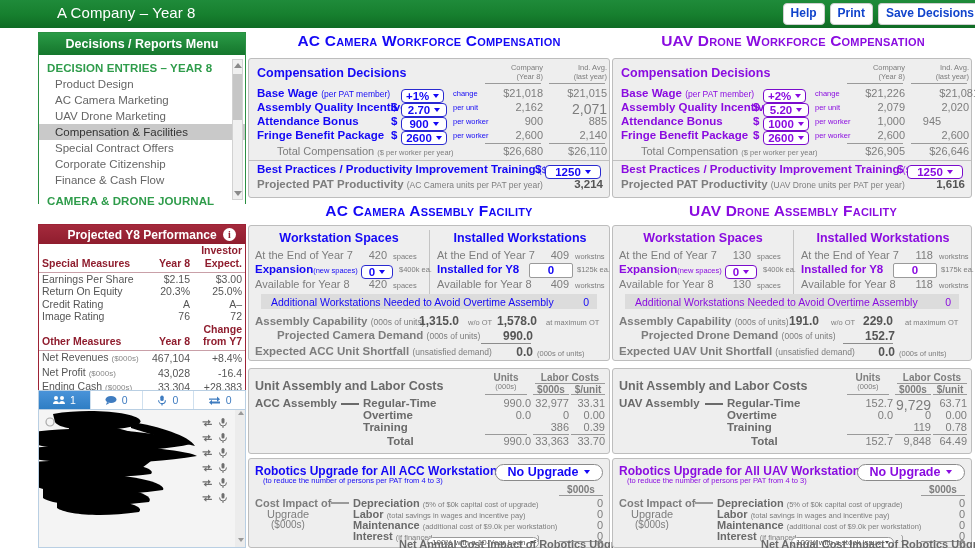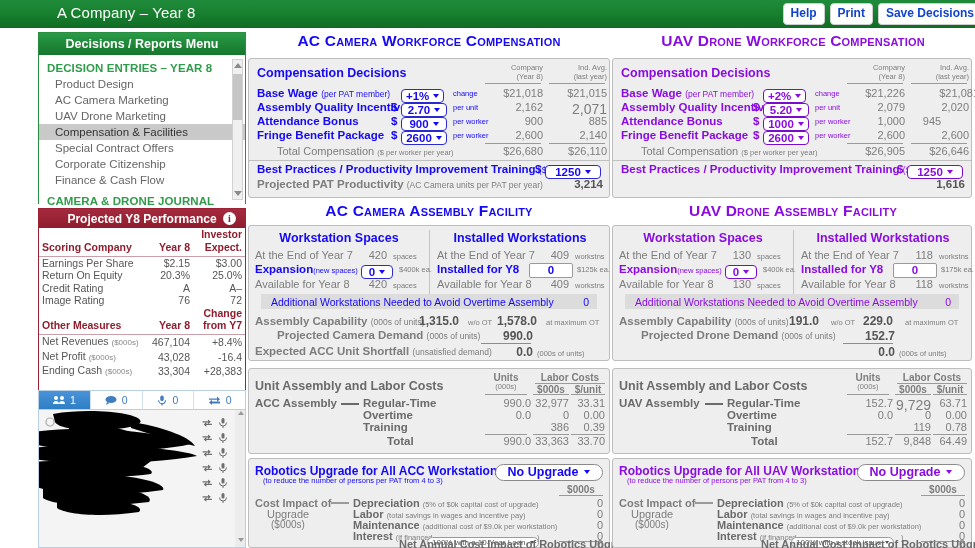--- a/index.html
+++ b/index.html
@@ -53,21 +53,21 @@
     position: absolute; right: 2px; top: 4px; width: 11px; height: 141px;
     background: #f0f0f0; border: 1px solid #d2d2d2;
   }
   .menu-scroll .thumb { position:absolute; left:0; top:14px; width:9px; height:46px; background:#c6c6c6; }
   .sc-arrow { position:absolute; left:1px; width:0;height:0;border-left:4px solid transparent;border-right:4px solid transparent; }
   .sc-up { top:3px; border-bottom:5px solid #8a8a8a; }
   .sc-dn { bottom:3px; border-top:5px solid #8a8a8a; }
 
   
   .perf-panel {
-    position: absolute; left: 38px; top: 208px; width: 208px; height: 218px;
+    position: absolute; left: 38px; top: 224px; width: 208px; height: 218px;
     border: 1px solid #9d2235; background: #fff;
   }
   .perf-head {
     height: 19px; background: linear-gradient(to bottom,#a42a3c 0%,#8f1d2e 100%);
     color: #fff; font-weight: bold; font-size: 12px;
     display:flex; align-items:center; justify-content:center; position:relative;
   }
   .info-ic {
     position:absolute; right:9px; top:3px; width:13px;height:13px;border-radius:50%;
     background:#fff; color:#8f1d2e; font-size:10px; font-weight:bold;
@@ -188,21 +188,21 @@
   </div>
 
   <div class="perf-panel">
     <div class="perf-head">
       <span>Projected Y8 Performance</span>
       <span class="info-ic">i</span>
     </div>
     <table class="perf-table">
       <tbody>
           <tr class="perf-hdr">
-        <td>Scoring Company</td>
+        <td>Special Measures</td>
         <td class="perf-num">Year 8</td>
         <td class="perf-num2 two-line">
           <span>Investor</span><br><span>Expect.</span>
         </td>
       </tr>
       <tr class="perf-sep">
             <td colspan="3"></td>
           </tr>
       <tr>
         <td class="perf-lbl">Earnings Per Share</td>
@@ -689,20 +689,23 @@
       <div class="abs lbl-b purple" style="left:8px; top:104px;">
         <span>Best Practices / Productivity Improvement Training</span> <span class="sm">($/PAT)</span>
       </div>
       <div class="abs lbl-b purple" style="left:284px; top:104px;">$</div>
       <div class="abs" style="left:294px; top:103px;">
         <span class="dd p" style="width:56px;">
             <span>1250</span>
             <span class="caret"></span>
           </span>
       </div>
+      <div class="abs lbl-b grey" style="left:8px; top:119px;">
+        <span>Projected PAT Productivity</span> <span class="sm">(UAV Drone units per PAT per year)</span>
+      </div>
       <div class="abs rt" style="left:294px; top:119px; width:58px; font-size:11.5px; font-weight:bold; color:#555;">1,616</div>
     </div>
   </div>
 
   <div class="sec-title purple" style="left:612px; top:202px; width:362px;">UAV Drone Assembly Facility</div>
   <div class="card" style="left:612px; top:225px; width:360px; height:136px;">
     <div class="card-inner">
       <div class="vdiv" style="left:180px; top:4px; height:78px;"></div>
       <div class="abs hdr-b purple" style="left:0px; top:5px; width:180px; text-align:center;">Workstation Spaces</div>
       <div class="abs hdr-b purple" style="left:182px; top:5px; width:176px; text-align:center;">Installed Workstations</div>
@@ -753,20 +756,23 @@
       <div class="abs grey xsm" style="left:218px; top:92px;">w/o OT</div>
       <div class="abs" style="left:250px; top:88px; font-size:12px; font-weight:bold; color:#555;">229.0</div>
       <div class="abs grey xsm" style="left:292px; top:92px;">at maximum OT</div>
 
       <div class="abs lbl-b grey" style="left:28px; top:103px;">
         <span>Projected Drone Demand</span> <span class="sm">(000s of units)</span>
       </div>
       <div class="abs rt" style="left:224px; top:103px; width:58px; font-size:12px; font-weight:bold; color:#555;">152.7</div>
       <div class="hr-ul" style="left:230px; top:117px; width:50px;"></div>
 
+      <div class="abs lbl-b grey" style="left:6px; top:119px;">
+        <span>Expected UAV Unit Shortfall</span> <span class="sm">(unsatisfied demand)</span>
+      </div>
       <div class="abs rt" style="left:224px; top:119px; width:58px; font-size:12px; font-weight:bold; color:#555;">0.0</div>
       <div class="abs grey xsm" style="left:286px; top:123px;">(000s of units)</div>
     </div>
   </div>
 
   <div class="card" style="left:612px; top:368px; width:360px; height:86px;">
     <div class="card-inner">
       <div class="abs hdr-b dgrey" style="left:6px; top:10px;">Unit Assembly and Labor Costs</div>
       <div class="abs grey" style="left:230px; top:3px; width:50px; text-align:center; font-size:10px; font-weight:bold;">Units</div>
       <div class="abs grey xsm" style="left:230px; top:13px; width:50px; text-align:center;">(000s)</div>

